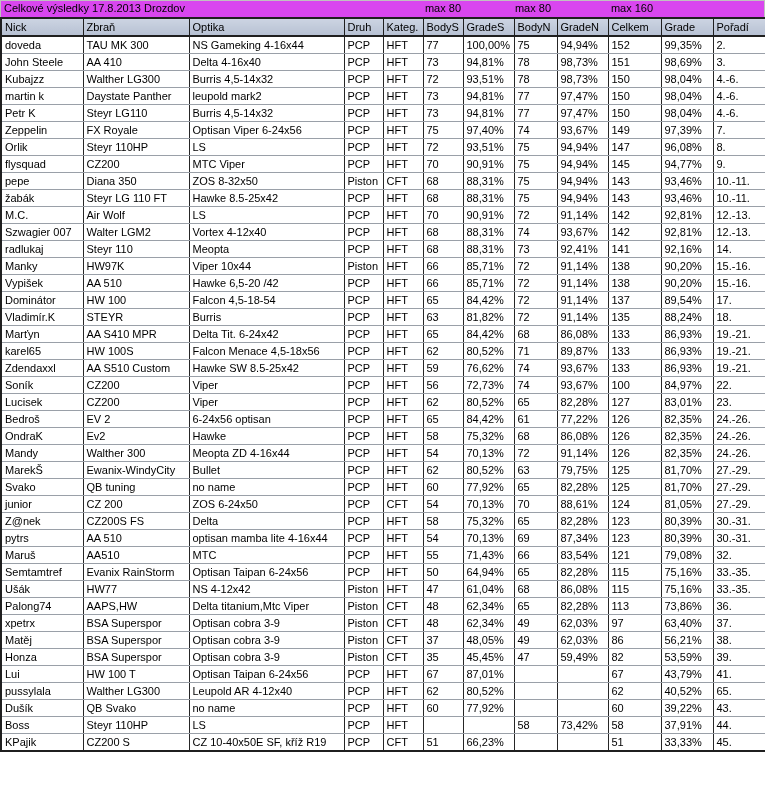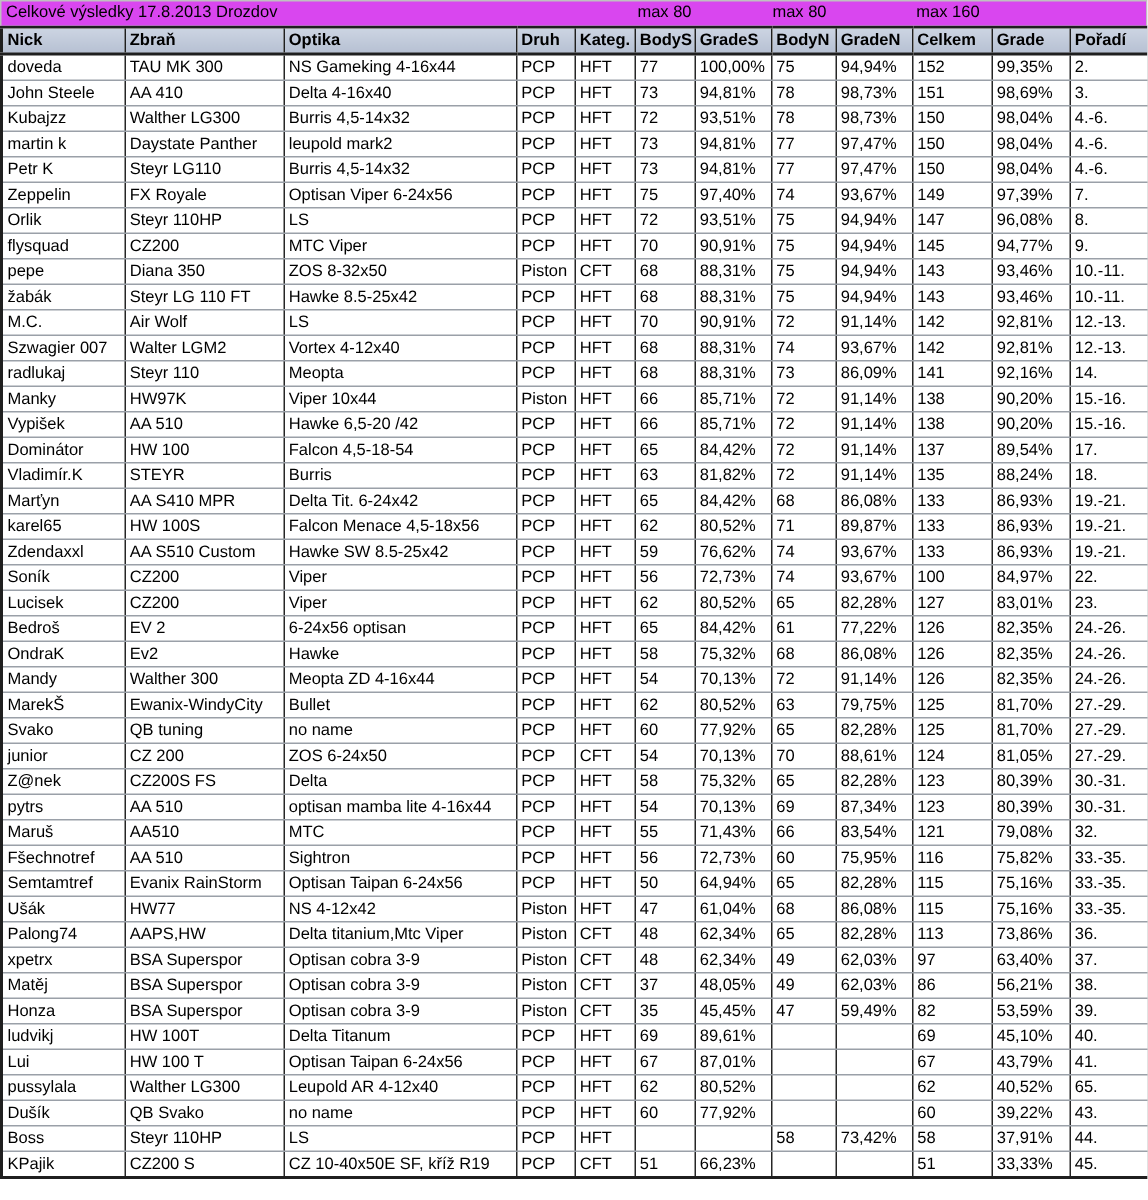--- a/index.html
+++ b/index.html
@@ -19,21 +19,21 @@
   table.results{border-collapse:collapse;table-layout:fixed;width:765px;
                 font-size:11px;line-height:12px;}
   table.results th, table.results td{
     height:16px;padding:0 0 0 3px;overflow:hidden;white-space:nowrap;
     border-left:1px solid #262626;border-right:1px solid #262626;
     border-top:1px solid #9aa0a8;border-bottom:1px solid #9aa0a8;
     font-weight:normal;text-align:left;vertical-align:middle;}
   table.results{border:2px solid #1f1f1f;}
   table.results thead th{
     background:linear-gradient(#ccd4e2,#b7c1d3);
-    font-weight:bold;border-top:2px solid #1f1f1f;border-bottom:2px solid #1f1f1f;
+    font-weight:normal;border-top:2px solid #1f1f1f;border-bottom:2px solid #1f1f1f;
     border-left:1px solid #1f1f1f;border-right:1px solid #1f1f1f;}
   td.center, th.center{text-align:center;padding:0;}
 </style>
 </head>
 <body>
 
 <div class="sheet">
 
   <div class="topstrip">
     <span class="title">Celkové výsledky 17.8.2013 Drozdov</span>
@@ -244,21 +244,21 @@
         </tr>
         <tr>
           <td>radlukaj</td>
           <td>Steyr 110</td>
           <td>Meopta</td>
           <td>PCP</td>
           <td>HFT</td>
           <td class="center">68</td>
           <td>88,31%</td>
           <td class="center">73</td>
-          <td>86,09%</td>
+          <td>92,41%</td>
           <td>141</td>
           <td>92,16%</td>
           <td class="center">14.</td>
         </tr>
         <tr>
           <td>Manky</td>
           <td>HW97K</td>
           <td>Viper 10x44</td>
           <td>Piston</td>
           <td>HFT</td>
@@ -500,34 +500,20 @@
           <td>MTC</td>
           <td>PCP</td>
           <td>HFT</td>
           <td class="center">55</td>
           <td>71,43%</td>
           <td class="center">66</td>
           <td>83,54%</td>
           <td>121</td>
           <td>79,08%</td>
           <td class="center">32.</td>
-        </tr>
-        <tr>
-          <td>Fšechnotref</td>
-          <td>AA 510</td>
-          <td>Sightron</td>
-          <td>PCP</td>
-          <td>HFT</td>
-          <td class="center">56</td>
-          <td>72,73%</td>
-          <td class="center">60</td>
-          <td>75,95%</td>
-          <td>116</td>
-          <td>75,82%</td>
-          <td class="center">33.-35.</td>
         </tr>
         <tr>
           <td>Semtamtref</td>
           <td>Evanix RainStorm</td>
           <td>Optisan Taipan 6-24x56</td>
           <td>PCP</td>
           <td>HFT</td>
           <td class="center">50</td>
           <td>64,94%</td>
           <td class="center">65</td>
@@ -600,34 +586,20 @@
           <td>CFT</td>
           <td class="center">35</td>
           <td>45,45%</td>
           <td class="center">47</td>
           <td>59,49%</td>
           <td>82</td>
           <td>53,59%</td>
           <td class="center">39.</td>
         </tr>
         <tr>
-          <td>ludvikj</td>
-          <td>HW 100T</td>
-          <td>Delta Titanum</td>
-          <td>PCP</td>
-          <td>HFT</td>
-          <td class="center">69</td>
-          <td>89,61%</td>
-          <td class="center"></td>
-          <td></td>
-          <td>69</td>
-          <td>45,10%</td>
-          <td class="center">40.</td>
-        </tr>
-        <tr>
           <td>Lui</td>
           <td>HW 100 T</td>
           <td>Optisan Taipan 6-24x56</td>
           <td>PCP</td>
           <td>HFT</td>
           <td class="center">67</td>
           <td>87,01%</td>
           <td class="center"></td>
           <td></td>
           <td>67</td>

